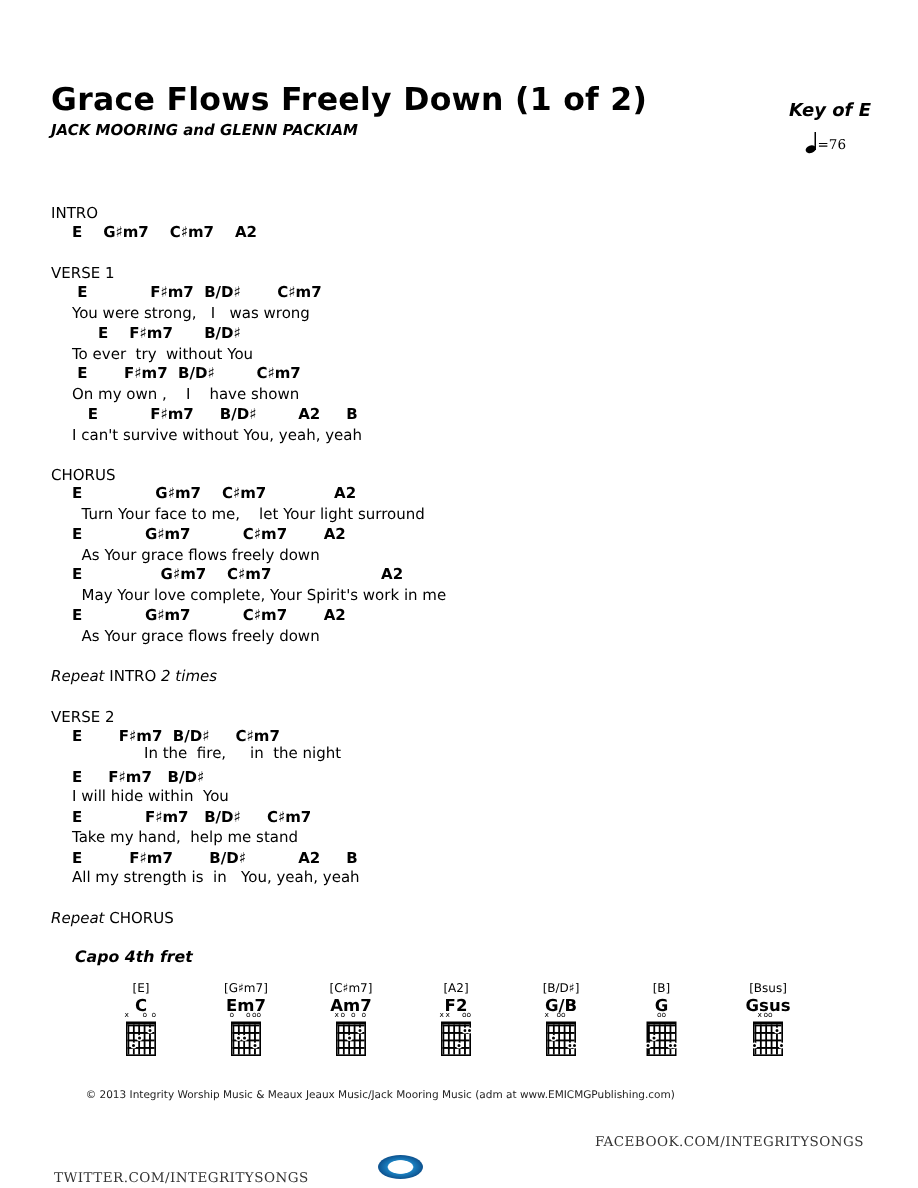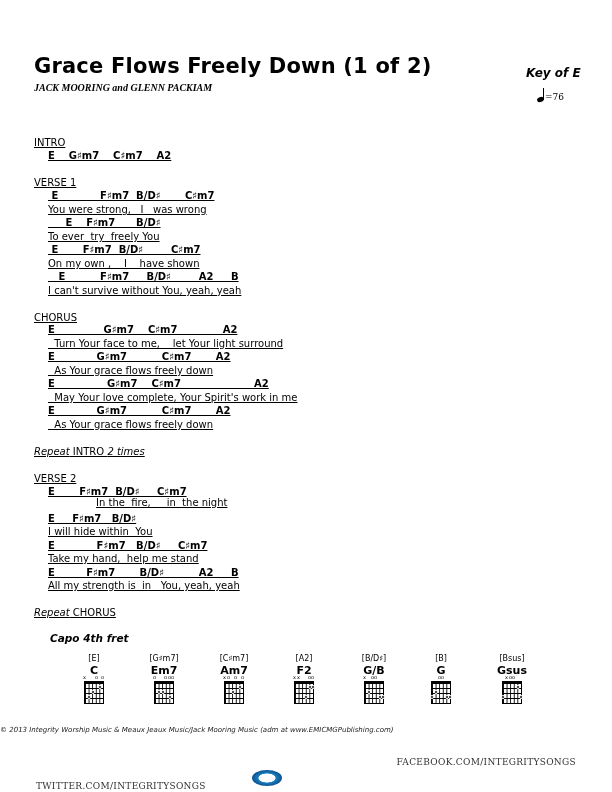--- a/index.html
+++ b/index.html
@@ -1,40 +1,40 @@
 <!DOCTYPE html>
 <html><head>
 <meta charset="utf-8">
 <style>
   html, body { margin: 0; padding: 0; background: #fff; }
   body { width: 612px; height: 792px; position: relative; overflow: hidden; font-family: "DejaVu Sans", sans-serif; color: #000; }
   .abs { position: absolute; }
   .title { left: 34px; top: 54px; font-size: 21px; font-weight: bold; letter-spacing: 0.2px; font-family: "DejaVu Sans", sans-serif; }
-  .authors { left: 34px; top: 82px; font-size: 10px; font-weight: bold; font-style: italic; font-family: Liberation Serif, serif; }
+  .authors { left: 34px; top: 82px; font-size: 10px; font-weight: bold; font-style: italic; }
   .key { left: 526px; top: 66px; font-size: 12px; font-weight: bold; font-style: italic; }
   .tempo { left: 537px; top: 88px; font-size: 9px; font-family: "DejaVu Serif", serif; display: flex; align-items: flex-end; justify-content: center; }
   .note { position: relative; width: 8px; height: 14px; }
   .note .stem { position: absolute; left: 6px; top: 0; width: 1px; height: 12px; background: #000; }
   .note .head { position: absolute; left: 0; top: 9px; width: 7px; height: 5px; background: #000; border-radius: 50%; transform: rotate(-20deg); }
-  .line { position: absolute; font-size: 10px; white-space: pre; line-height: 12px; text-decoration: underline; }
+  .line { position: absolute; font-size: 10px; white-space: pre; line-height: 12px; }
   .label { left: 34px; }
   .chord { font-weight: bold; }
   .italic { font-style: italic; }
   .capo { left: 50px; top: 632px; font-size: 10.5px; font-weight: bold; font-style: italic; }
   .diagram { position: absolute; top: 654px; width: 60px; text-align: center; }
   .diagram .orig { font-size: 8px; line-height: 10px; }
   .diagram .capo-chord { font-size: 11px; font-weight: bold; line-height: 14px; }
   .grid { margin: 3px auto 0; width: 18px; height: 20px; position: relative; border: 1px solid #000; border-top: 2px solid #000;
           background-image:
             linear-gradient(to right, #000 1px, transparent 1px),
             linear-gradient(to bottom, #000 1px, transparent 1px);
           background-size: 3.6px 100%, 100% 5px; }
   .dot { position: absolute; width: 4px; height: 4px; border-radius: 50%; background: #000; border: 1px solid #fff; box-sizing: border-box; }
   .mark { position: absolute; top: -8px; font-size: 5px; line-height: 5px; }
-  .copyright { left: 0; width: 507px; top: 726px; text-align: left; font-size: 7px; font-style: italic; color: #222; }
+  .copyright { left: 0; width: 507px; top: 726px; text-align: center; font-size: 7px; color: #222; }
   .footer-left { left: 36px; top: 757px; font-size: 9px; font-family: "DejaVu Serif", serif; color: #333; letter-spacing: 0.3px; margin-top: 24px; }
   .footer-right { right: 36px; top: 757px; font-size: 9px; font-family: "DejaVu Serif", serif; color: #333; letter-spacing: 0.3px; }
   .logo { left: 252px; top: 751px; display: flex; align-items: center; }
   .logo-ring { width: 30px; height: 16px; border-radius: 50%; background: radial-gradient(ellipse at center, #fff 38%, #1a7fbf 42%, #0b4a86 75%, #093a66 100%); }
   .logo-text { margin-left: 4px; margin-top: 41px; }
   .logo-main { font-size: 7.5px; font-weight: bold; color: #222; letter-spacing: -0.2px; line-height: 8px; }
   .logo-main span { font-weight: normal; }
   .logo-sub { font-size: 3px; color: #444; letter-spacing: 0.8px; line-height: 4px; }
 </style>
 </head>
@@ -51,21 +51,21 @@
   <span>=76</span>
 </div>
 
 <div class="line label" style="top:137px;">INTRO</div>
 <div class="line chord" style="left:48px; top:150px;">E    G♯m7    C♯m7    A2</div>
 
 <div class="line label" style="top:177px;">VERSE 1</div>
 <div class="line chord" style="left:48px; top:190px;"> E            F♯m7  B/D♯       C♯m7</div>
 <div class="line" style="left:48px; top:204px;">You were strong,   I   was wrong</div>
 <div class="line chord" style="left:48px; top:217px;">     E    F♯m7      B/D♯</div>
-<div class="line" style="left:48px; top:231px;">To ever  try  freely You</div>
+<div class="line" style="left:48px; top:231px;">To ever  try  without You</div>
 <div class="line chord" style="left:48px; top:244px;"> E       F♯m7  B/D♯        C♯m7</div>
 <div class="line" style="left:48px; top:258px;">On my own ,    I    have shown</div>
 <div class="line chord" style="left:48px; top:271px;">   E          F♯m7     B/D♯        A2     B</div>
 <div class="line" style="left:48px; top:285px;">I can't survive without You, yeah, yeah</div>
 
 <div class="line label" style="top:312px;">CHORUS</div>
 <div class="line chord" style="left:48px; top:324px;">E              G♯m7    C♯m7             A2</div>
 <div class="line" style="left:48px; top:338px;">  Turn Your face to me,    let Your light surround</div>
 <div class="line chord" style="left:48px; top:351px;">E            G♯m7          C♯m7       A2</div>
 <div class="line" style="left:48px; top:365px;">  As Your grace flows freely down</div>

